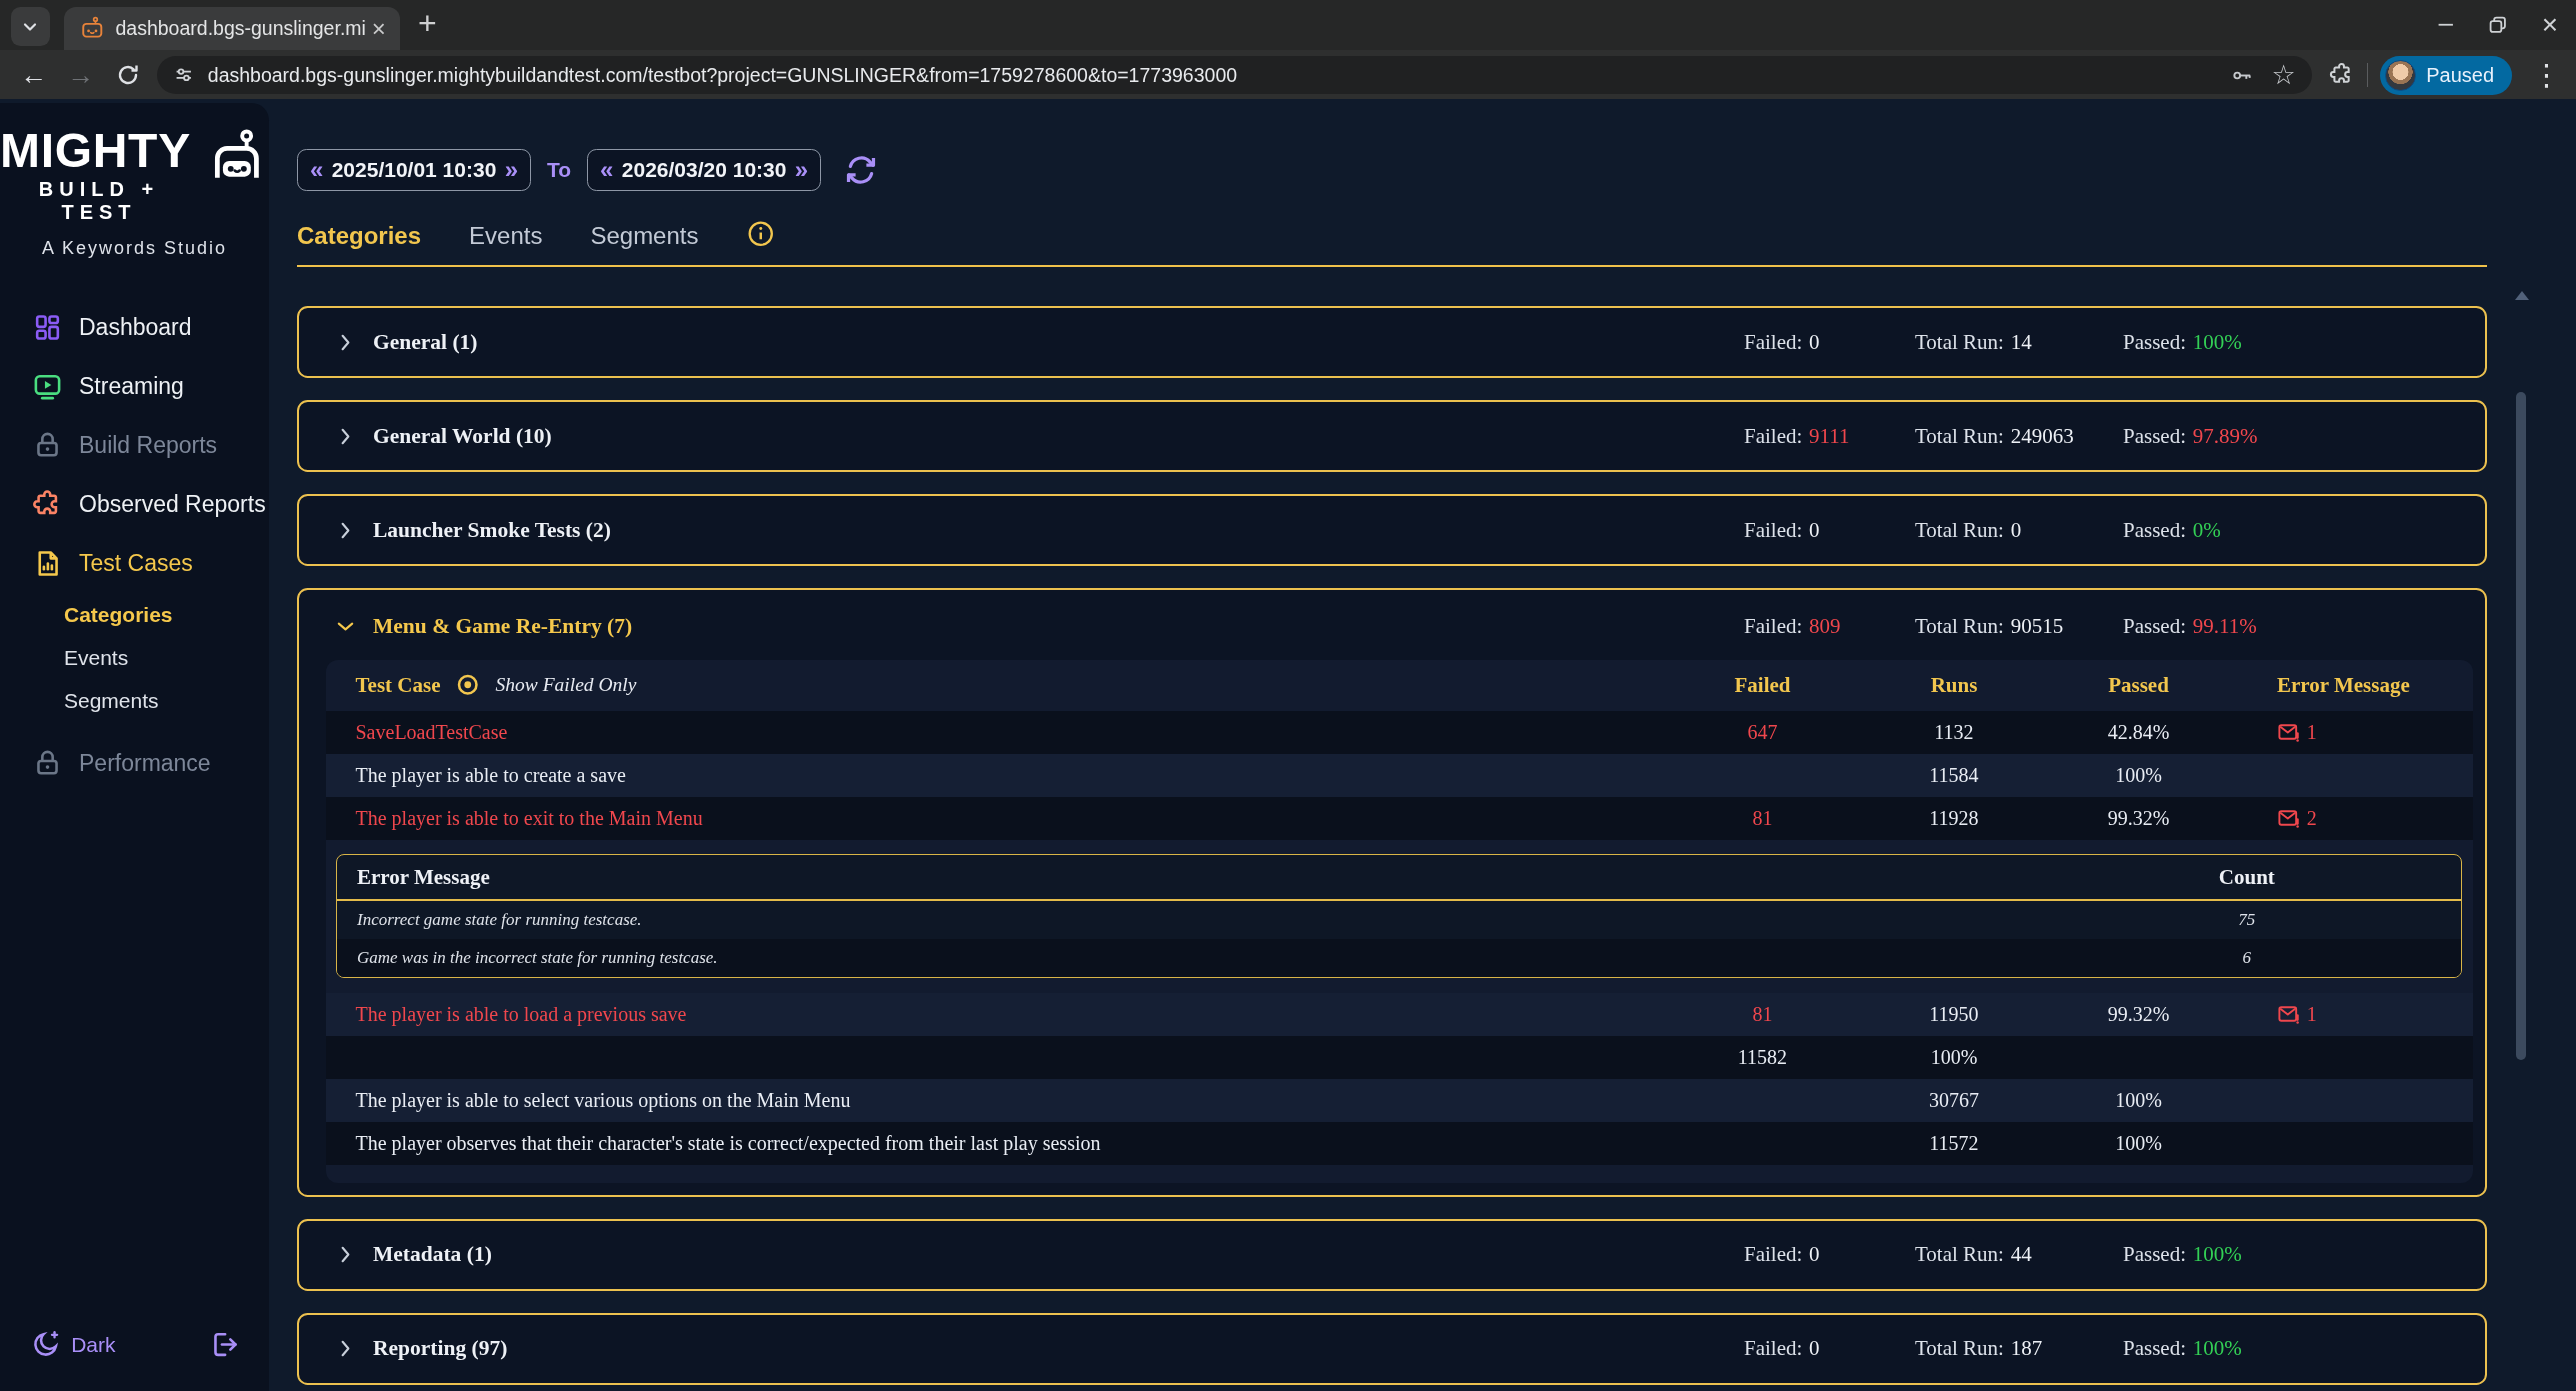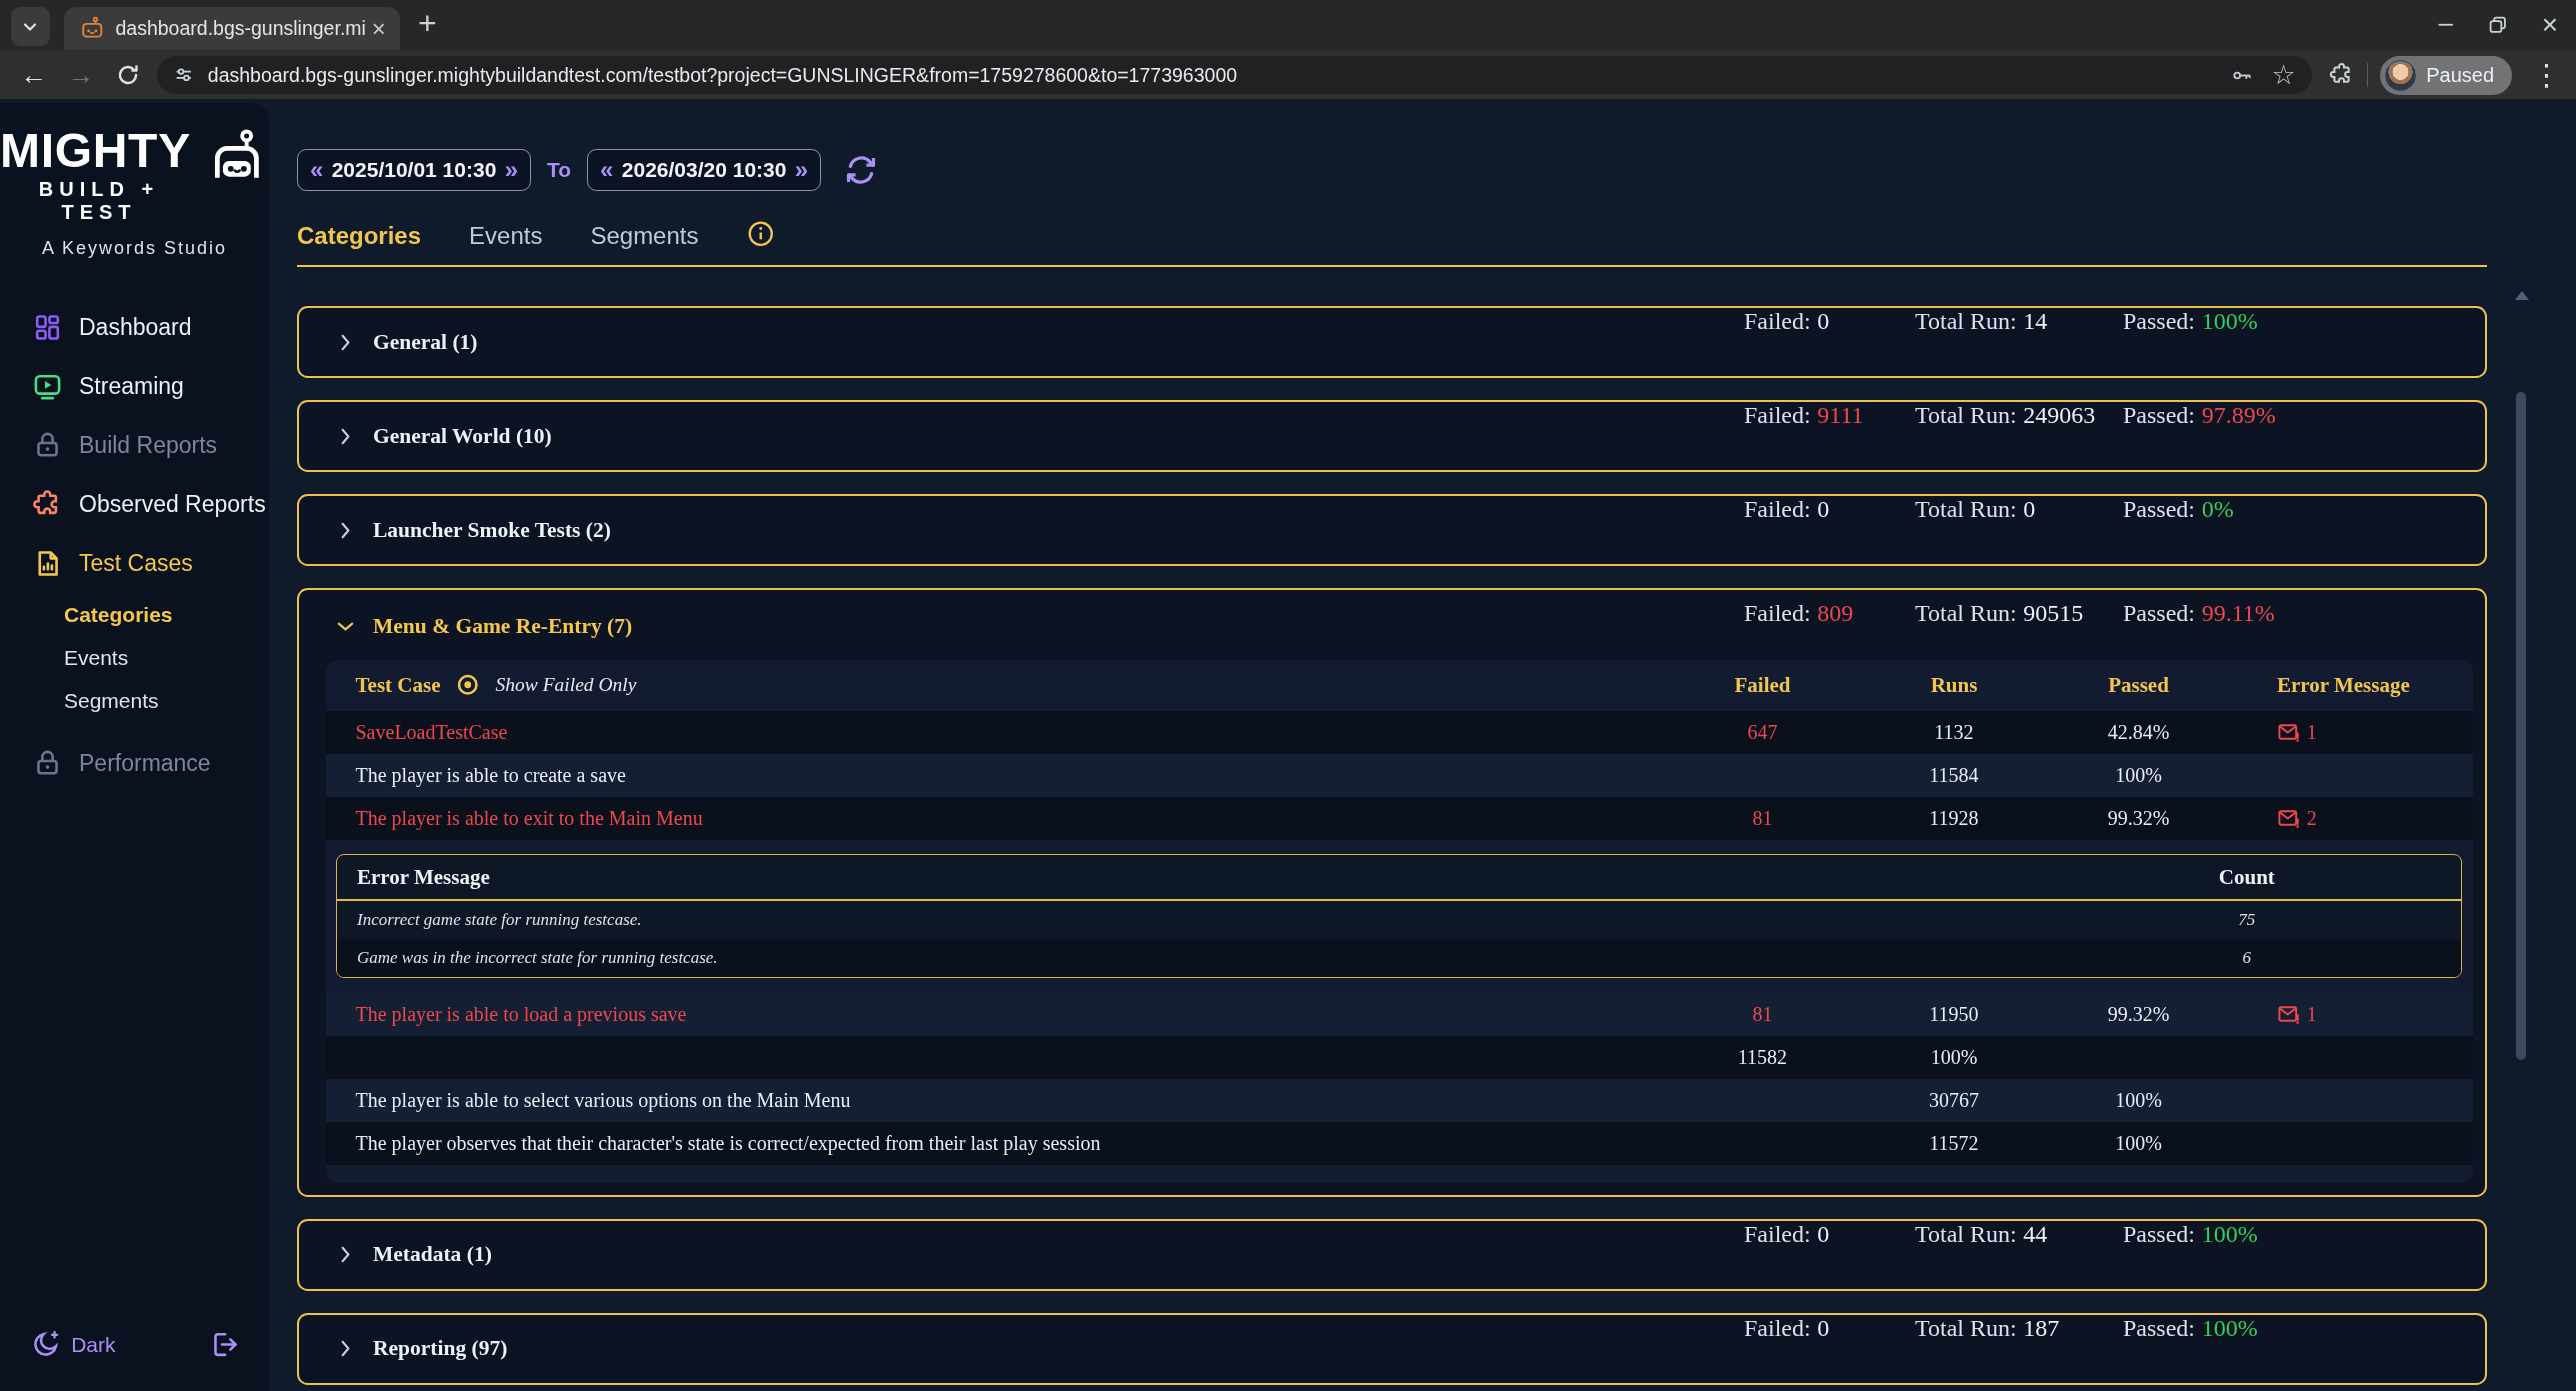--- a/index.html
+++ b/index.html
@@ -25,21 +25,21 @@
   .navbtn { font-size:27px; color:#dfe1e5; margin-left:20px; }
   .navbtn.disabled { color:#6f7276; }
   .reload-btn { margin-left:21.5px; }
   .address { flex:1; height:38px; background:#202122; border-radius:19px; margin:0 17.4px; display:flex;
     align-items:center; padding:0 16px; min-width:0; }
   .url-text { flex:1; color:#e8eaed; font-size:19.5px; white-space:nowrap; overflow:hidden; margin-left:13.4px; }
   .addr-icon { margin-left:17.4px; }
   .star { color:#c6c9cd; font-size:27px; margin-left:17.4px; }
   .ext-area { display:flex; align-items:center; }
   .vsep { width:1.3px; height:24px; background:#5a5c5e; margin:0 12px; }
-  .profile-pill { height:39px; background:#737373; border-radius:19.5px; display:flex; align-items:center;
+  .profile-pill { height:39px; background:#0369a1; border-radius:19.5px; display:flex; align-items:center;
     padding:0 17.4px 0 4.7px; margin-right:5.4px; }
   .avatar { width:31px; height:31px; border-radius:50%;
     background:radial-gradient(circle at 50% 38%, #f0cba9 0 34%, #9a7454 35% 52%, #33383f 53% 100%);
     border:1.3px solid #0d4a82; }
   .profile-label { color:#e8f1fc; font-size:20px; margin-left:10.7px; }
   .more-btn { color:#dfe1e5; font-size:29.5px; margin:0 14.8px; }
 
   
   .page { position:absolute; left:0; top:99px; width:2576px; height:1292px; background:#0f1a2b; }
 
@@ -79,21 +79,21 @@
   .info-btn { margin-bottom:1.3px; }
   .tabs-underline { margin-top:14.8px; height:2.7px; background:#f0c24b; width:2190px; }
 
   .cards { margin-top:39px; display:flex; flex-direction:column; gap:22px;font-family:Liberation Serif, serif; }
   .card { border:2px solid #ecc14f; border-radius:10.7px; background:#0c1424; position:relative; }
   .card-head { position:relative; display:flex; align-items:center; padding-left:35px; height:68px; }
   .card.expanded > .card-head { height:64px; padding-top:9.4px; }
   .chev-wrap { width:27px; display:flex; }
   .card-title { font-size:21.5px; font-weight:bold; color:#eef1f6; margin-left:12px; }
   .card.expanded .card-title { color:#f5c84c; }
-  .stat { position:absolute; top:0; height:100%; display:flex; gap:6.7px; font-size:24px; }
+  .stat { position:absolute; top:0; height:100%; display:flex; align-items:center; gap:6.7px; font-size:21px; }
   .card.expanded .stat { height:calc(100% - 9.4px); top:9.4px; }
   .stat.s-failed { left:1445px; } .stat.s-total { left:1616px; } .stat.s-passed { left:1824px; }
   .stat .lbl { color:#dde2ea; }
   .v-plain { color:#eef1f6; } .v-bad { color:#f0474d; } .v-good { color:#33d055; }
 
   .panel { margin:5.4px 12px 12px 27px; background:#121b2f; border-radius:12px; padding-bottom:17.4px; }
   .tgrid { display:grid; grid-template-columns:1fr 215px 168px 201px 234px; align-items:center; }
   .thead { height:51px; }
   .th { font-size:21px; font-weight:bold; color:#f2c64e; text-align:center; }
   .th.name-h { display:flex; align-items:center; text-align:left; padding-left:29.5px; gap:14.8px; }

